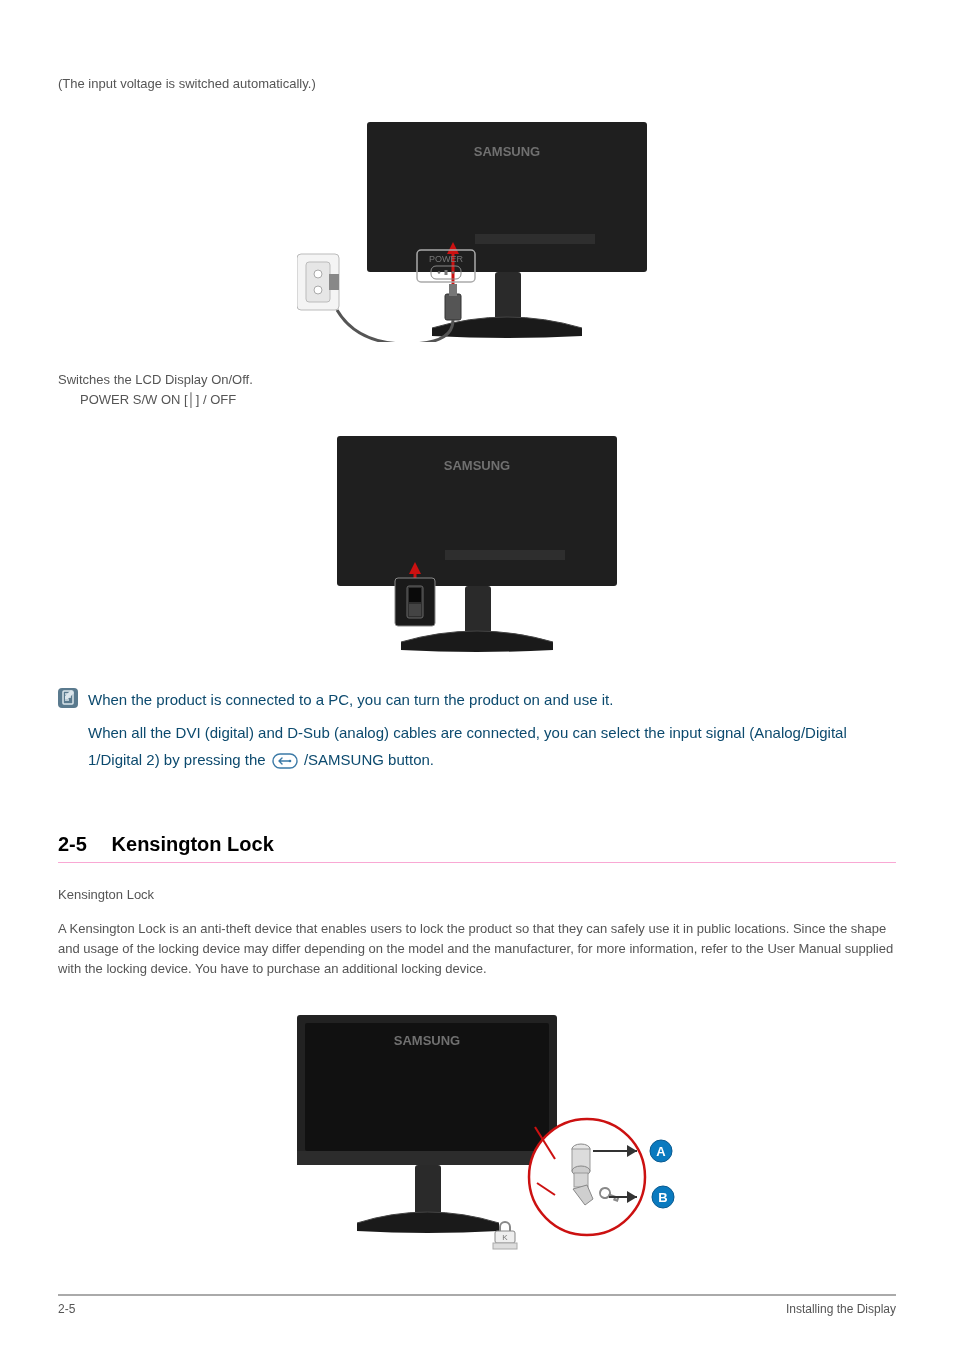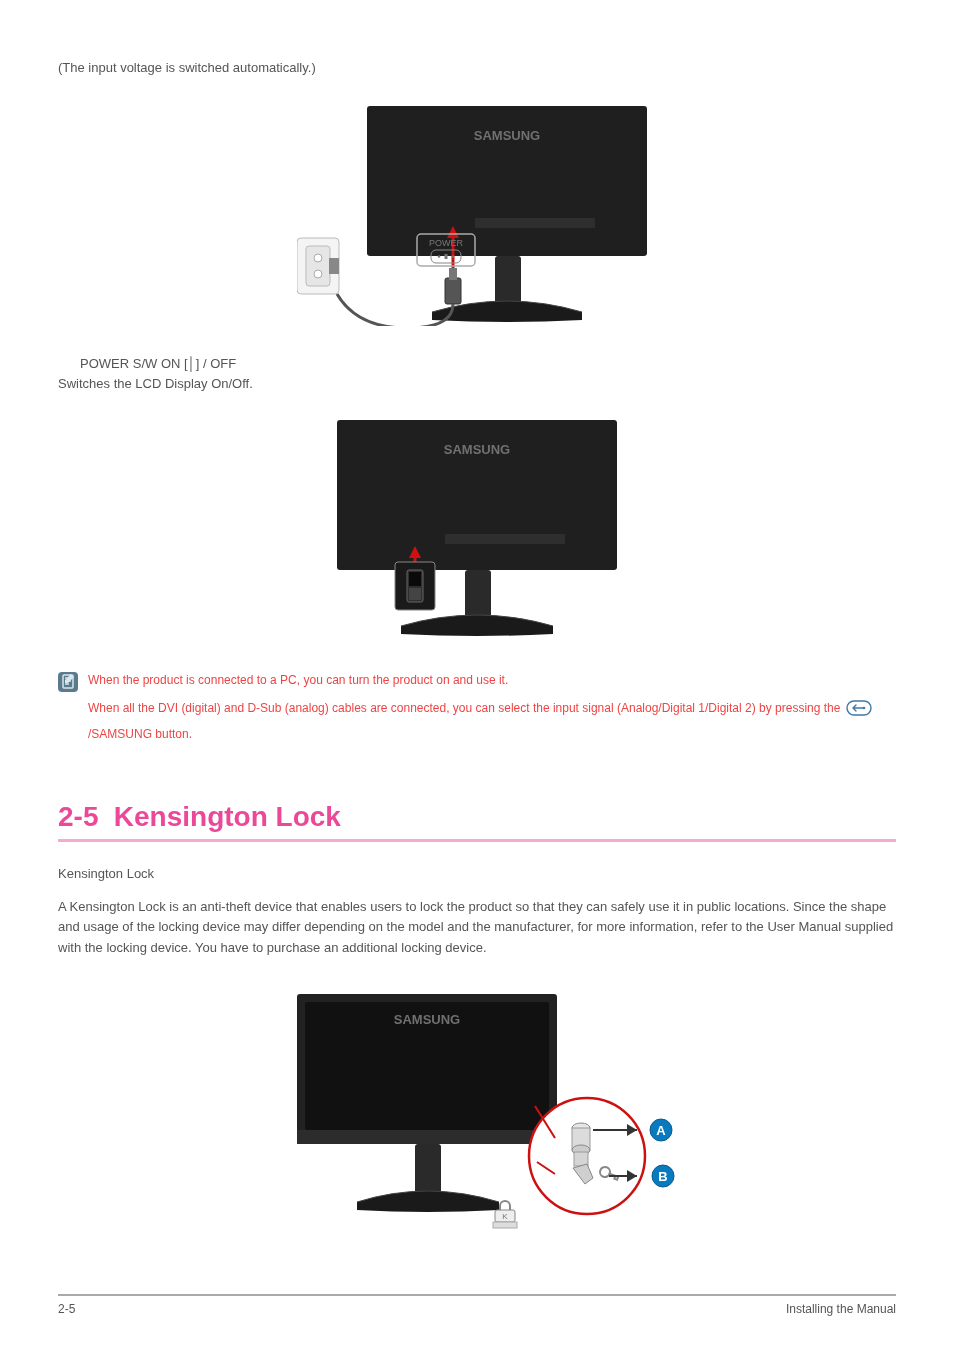--- a/index.html
+++ b/index.html
@@ -5,21 +5,21 @@
   html, body {
     margin: 0;
     padding: 0;
     background: #fff;
     font-family: Arial, Helvetica, sans-serif;
     color: #555;
   }
   .page {
     width: 954px;
     min-height: 1350px;
-    padding: 58px 58px 0 58px;
+    padding: 74px 58px 0 58px;
     box-sizing: border-box;
     position: relative;
   }
   .body-text {
     font-size: 13px;
     line-height: 1.55;
     color: #555;
   }
   .indent {
     margin-left: 22px;
@@ -49,39 +49,39 @@
     border-radius: 4px;
     background: #5a7a8e;
     position: relative;
     margin-top: 2px;
   }
   .note-icon svg {
     position: absolute;
     inset: 0;
   }
   .note-text {
-    font-size: 12px;
+    font-size: 15px;
     line-height: 1.8;
-    color: #ef4444;
+    color: #0c4a6e;
   }
   .note-text p {
     margin: 0 0 6px 0;
   }
   .inline-icon {
     display: inline-block;
     vertical-align: -4px;
     margin: 0 2px;
   }
   h2.section {
-    font-size: 28px;
+    font-size: 20px;
     font-weight: 700;
-    color: #ec4899;
+    color: #000000;
     margin: 50px 0 0 0;
     padding-bottom: 6px;
-    border-bottom: 3px solid #f9a8d4;
+    border-bottom: 1px solid #f9a8d4;
   }
   h2.section .sec-num {
     display: inline-block;
     width: 48px;
   }
   .footer {
     position: absolute;
     left: 58px;
     right: 58px;
     bottom: 34px;
@@ -130,22 +130,22 @@
 
         <rect x="0" y="140" width="42" height="56" rx="4" fill="#f4f4f4" stroke="#bbb"></rect>
         <rect x="9" y="148" width="24" height="40" rx="3" fill="#e6e6e6" stroke="#bbb"></rect>
         <circle cx="21" cy="160" r="4" fill="#fff" stroke="#aaa"></circle>
         <circle cx="21" cy="176" r="4" fill="#fff" stroke="#aaa"></circle>
         <rect x="32" y="160" width="10" height="16" fill="#888"></rect>
       </svg>
     </div>
   </div>
 
+  <div class="body-text">Switches the LCD Display On/Off.</div>
   <div class="body-text indent">POWER S/W ON [│] / OFF</div>
-  <div class="body-text">Switches the LCD Display On/Off.</div>
 
   <div class="figure">
     <div class="figure-inner">
       <svg class="monitor-svg" width="320" height="228" viewBox="0 0 320 228">
         <rect x="20" y="6" width="280" height="150" rx="3" fill="#1f1f1f"></rect>
         <text x="160" y="40" fill="#707070" font-family="Arial" font-weight="700" font-size="13" text-anchor="middle">SAMSUNG</text>
         <rect x="128" y="120" width="120" height="10" fill="#2e2e2e"></rect>
         <rect x="148" y="156" width="26" height="48" rx="3" fill="#2a2a2a"></rect>
         <path d="M84 212 Q160 190 236 212 L236 220 Q160 224 84 220 Z" fill="#1a1a1a"></path>
         <path d="M84 212 Q160 190 236 212" fill="none" stroke="#444" stroke-width="1"></path>
@@ -249,16 +249,16 @@
         <g transform="translate(406,190)">
           <circle r="11" fill="#0a7abf" stroke="#0a5a90" stroke-width="1"></circle>
           <text x="0" y="5" text-anchor="middle" font-family="Arial" font-weight="700" font-size="13" fill="#fff">B</text>
         </g>
       </svg>
     </div>
   </div>
 
   <div class="footer">
     <span>2-5</span>
-    <span>Installing the Manual</span>
+    <span>Installing the Display</span>
   </div>
 
 </div>
 
 </body></html>

